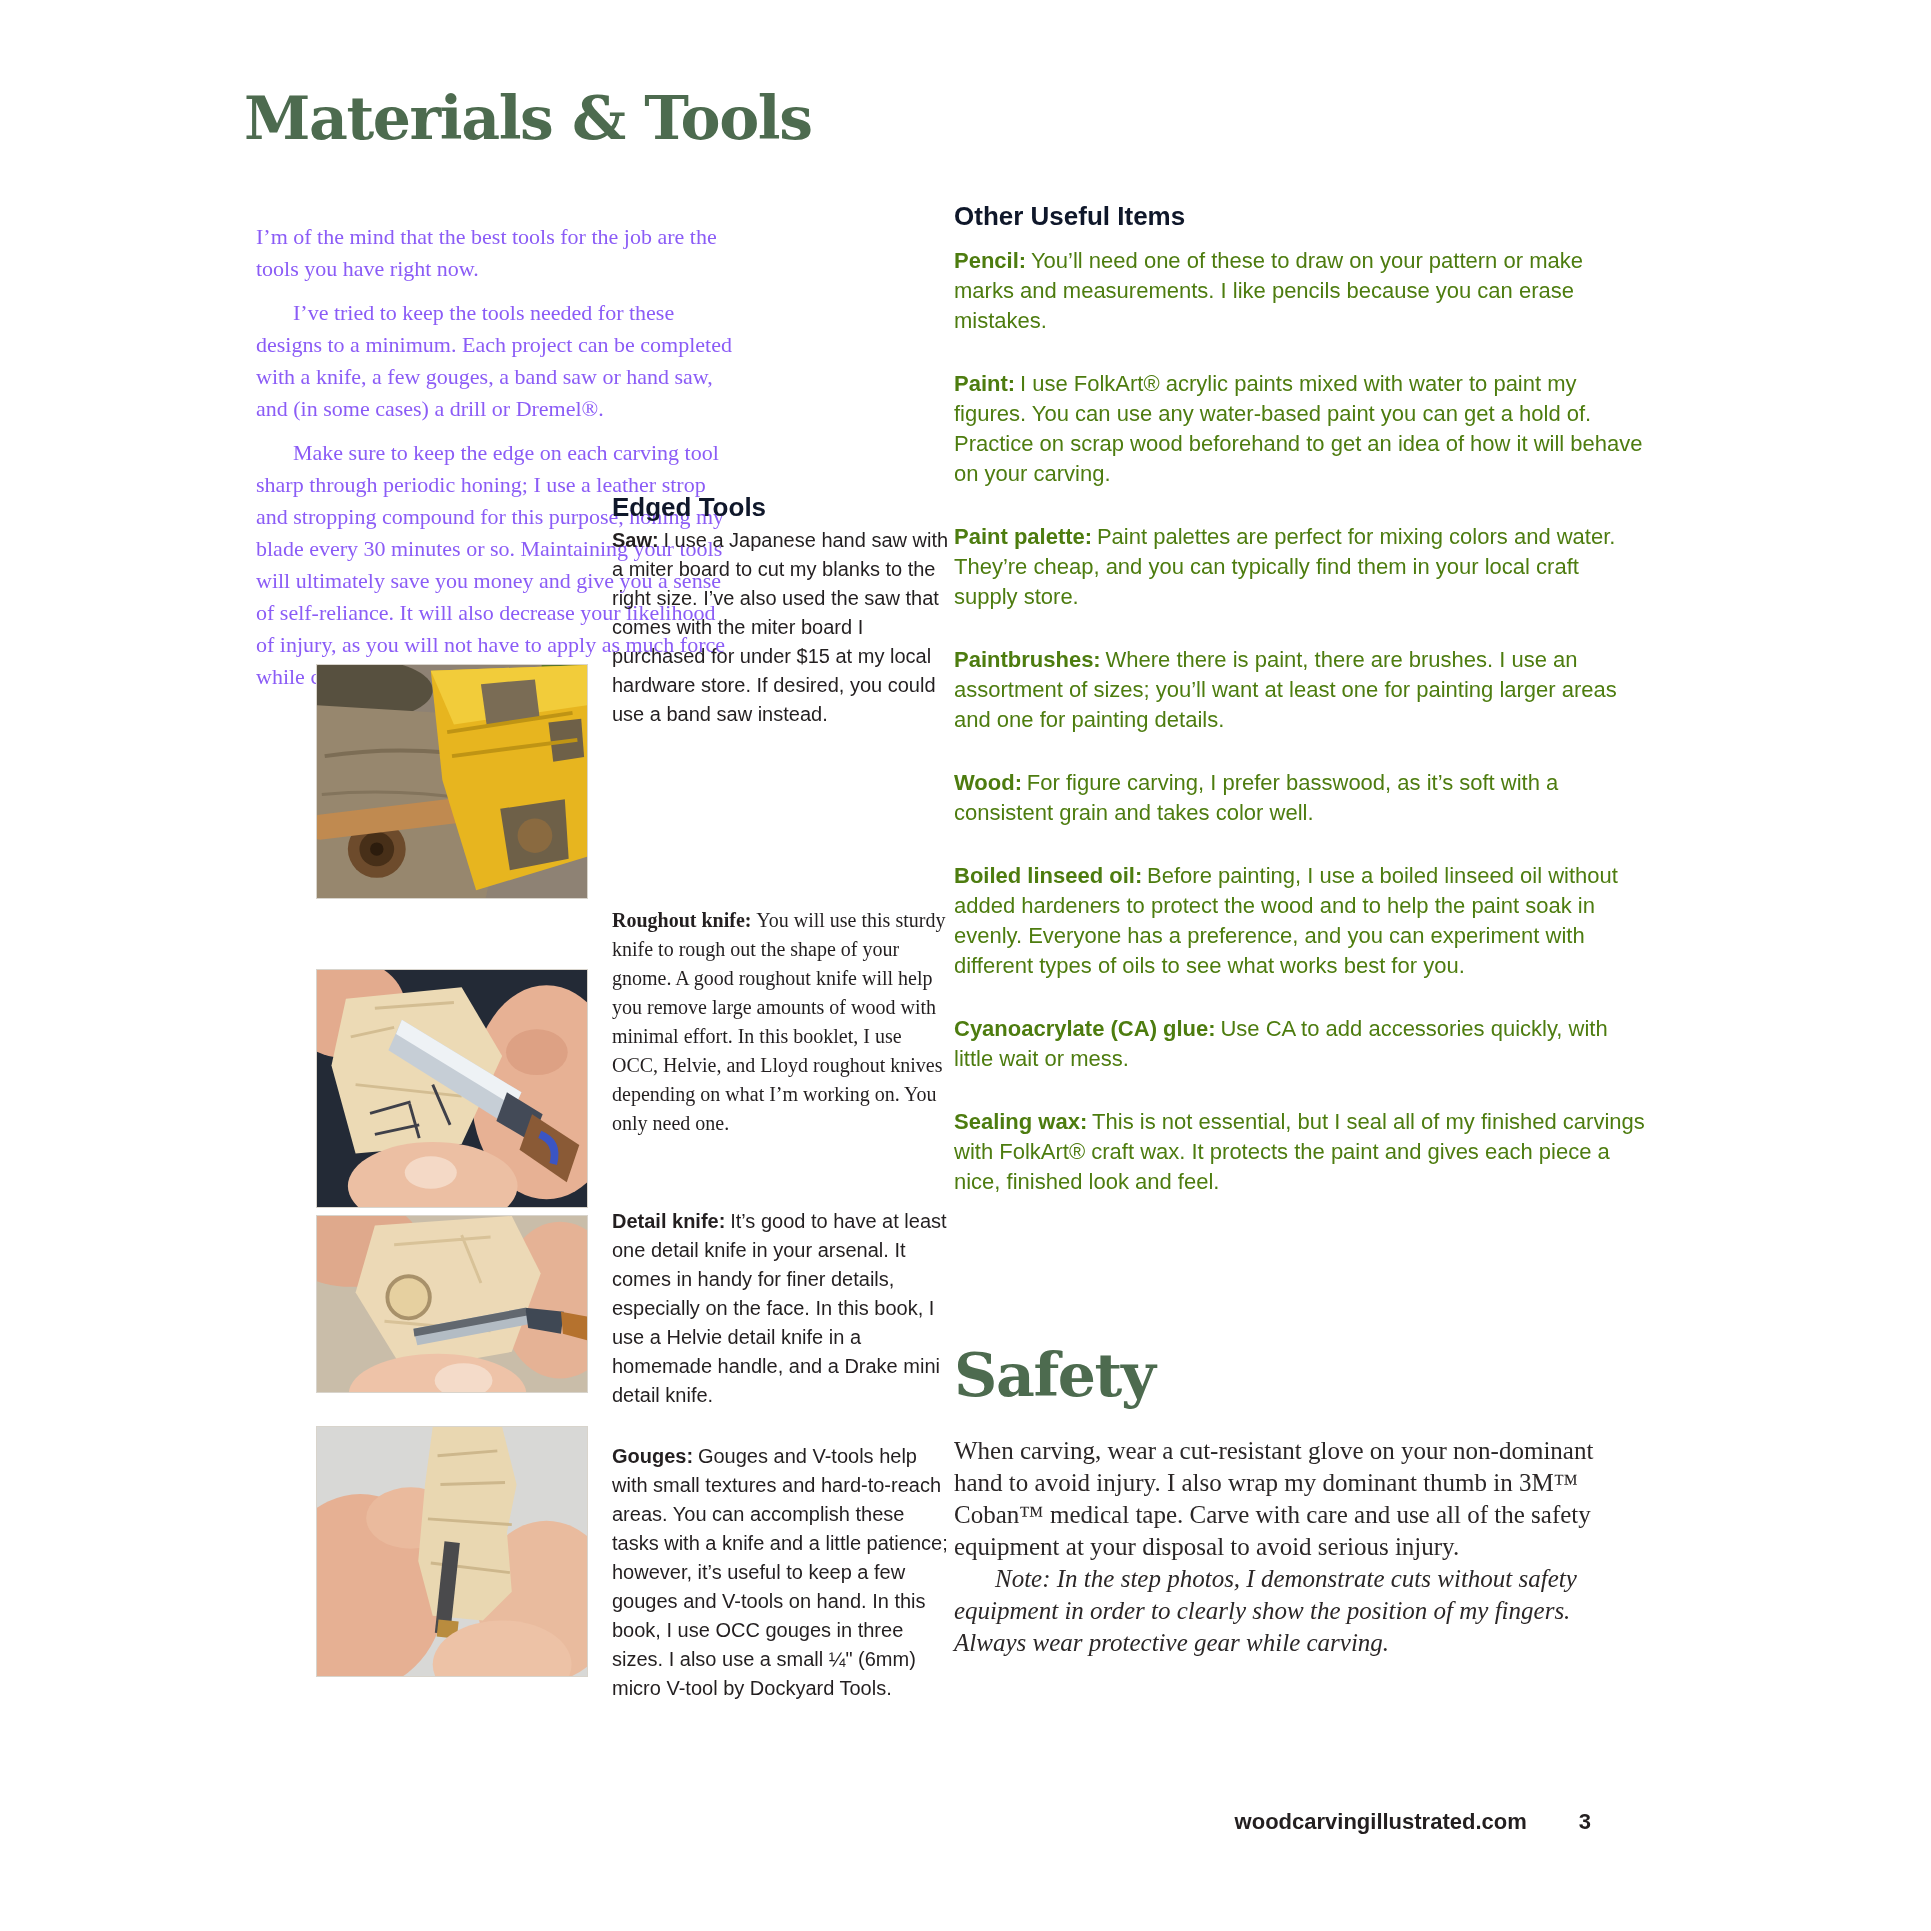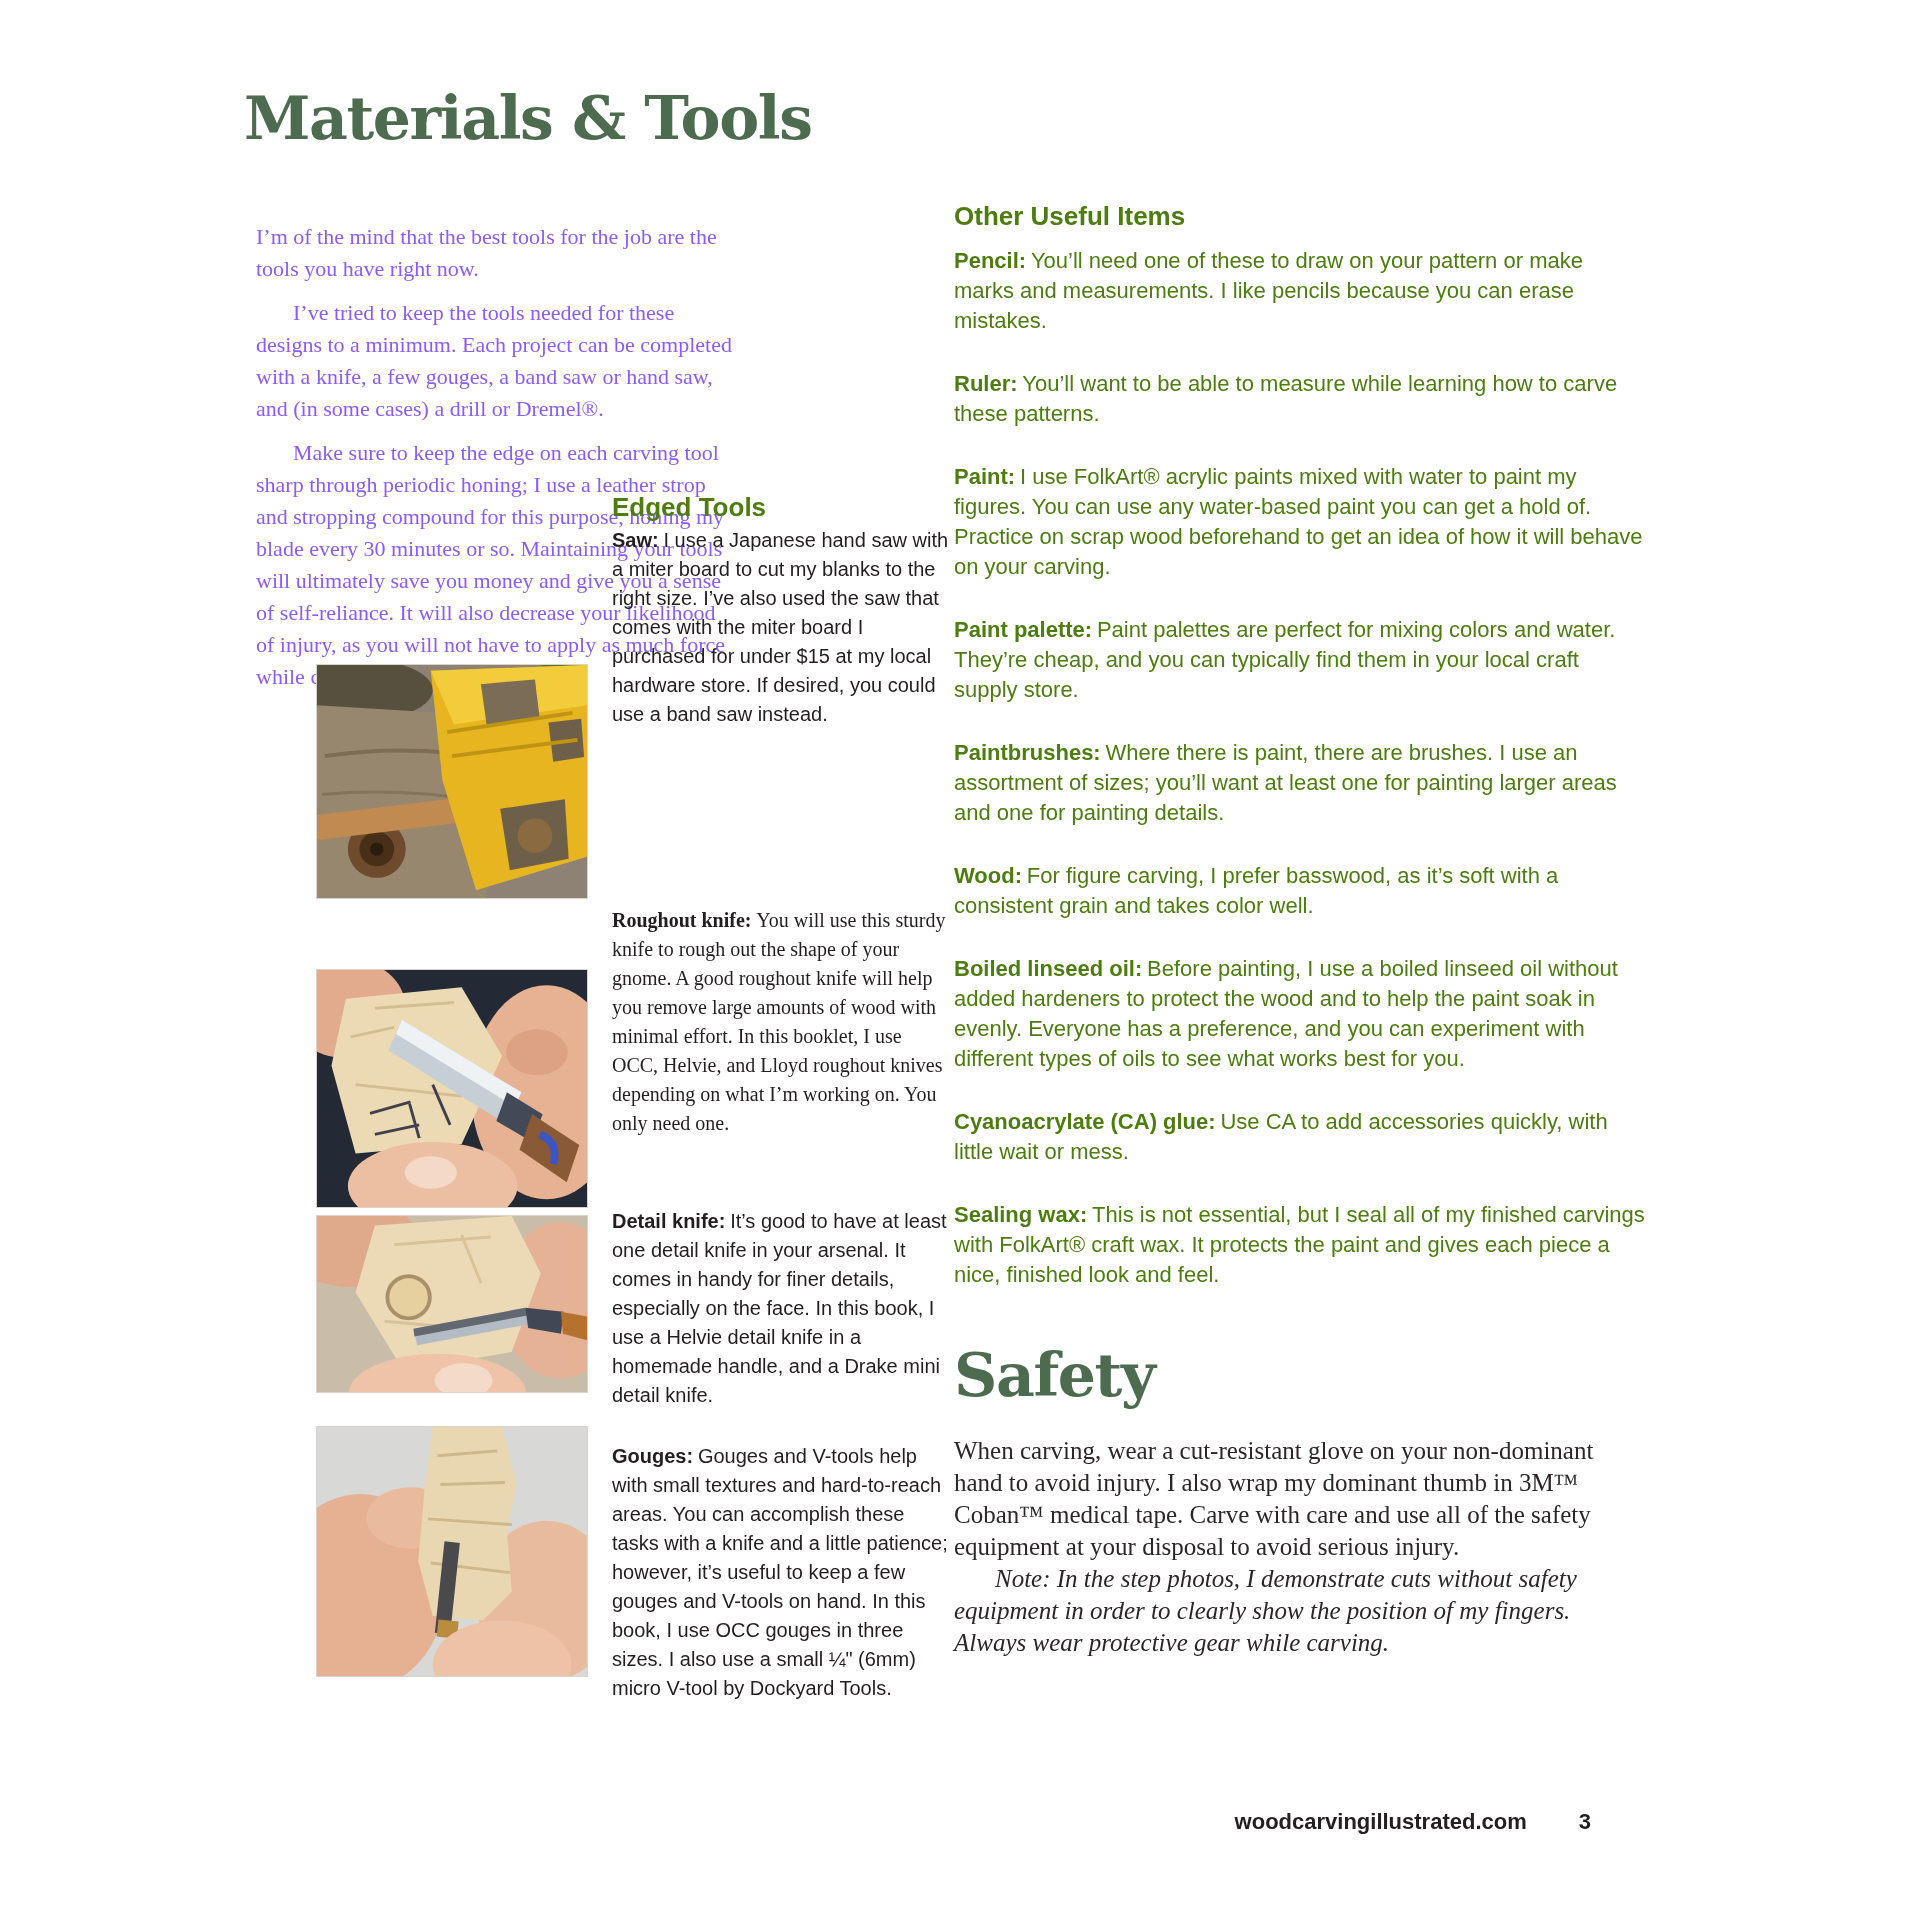--- a/index.html
+++ b/index.html
@@ -6,21 +6,21 @@
   .page{position:absolute;inset:0;background:#ffffff;font-family:"Liberation Sans",sans-serif;}
 
   .slab-title{font-family:"DejaVu Serif",serif;font-weight:700;color:#4d6b4f;letter-spacing:-1.4px;margin:0;text-align:center;}
   .main-title{position:absolute;left:244px;top:83px;font-size:60px;}
   .safety-title{position:absolute;left:954px;top:1340px;font-size:60px;}
 
   .intro{position:absolute;left:244px;top:209px;width:504px;}
   .serif-body{font-family:"Liberation Serif",serif;font-size:22px;line-height:32px;color:#8b5cf6;margin:12px;}
   .indent{text-indent:37px;}
 
-  .red-head{font-family:"Liberation Sans",sans-serif;font-weight:700;font-size:26px;color:#4d7c0f;margin:0;}
+  .red-head{font-family:"Liberation Sans",sans-serif;font-weight:700;font-size:26px;color:#0f172a;margin:0;}
   .edged-head{position:absolute;left:612px;top:492px;}
 
   .photo{position:absolute;left:316px;width:272px;border:1px solid #d8d4cc;background:#eeeae2;box-sizing:border-box;overflow:hidden;}
   .photo svg{display:block;width:100%;height:100%;}
   #photo-saw{top:664px;height:235px;}
   #photo-roughout{top:969px;height:239px;}
   #photo-detail{top:1215px;height:178px;}
   #photo-gouges{top:1426px;height:251px;}
 
   .tool-item{position:absolute;left:612px;width:340px;font-size:20px;line-height:29px;color:#231f20;margin:0;}
@@ -141,21 +141,20 @@
   <p class="tool-item" id="tool-detail">
     <b>Detail knife:</b><span>It’s good to have at least one detail knife in your arsenal. It comes in handy for finer details, especially on the face. In this book, I use a Helvie detail knife in a homemade handle, and a Drake mini detail knife.</span>
   </p>
   <p class="tool-item" id="tool-gouges">
     <b>Gouges:</b><span>Gouges and V-tools help with small textures and hard-to-reach areas. You can accomplish these tasks with a knife and a little patience; however, it’s useful to keep a few gouges and V-tools on hand. In this book, I use OCC gouges in three sizes. I also use a small ¼" (6mm) micro V-tool by Dockyard Tools.</span>
   </p>
 
   <div class="right-col">
     <h2 class="red-head">Other Useful Items</h2>
     <p class="oitem"><b>Pencil:</b><span>You’ll need one of these to draw on your pattern or make marks and measurements. I like pencils because you can erase mistakes.</span></p>
-    <p class="oitem"><b>Ruler:</b><span>You’ll want to be able to measure while learning how to carve these patterns.</span></p>
     <p class="oitem"><b>Paint:</b><span>I use FolkArt® acrylic paints mixed with water to paint my figures. You can use any water-based paint you can get a hold of. Practice on scrap wood beforehand to get an idea of how it will behave on your carving.</span></p>
     <p class="oitem"><b>Paint palette:</b><span>Paint palettes are perfect for mixing colors and water. They’re cheap, and you can typically find them in your local craft supply store.</span></p>
     <p class="oitem"><b>Paintbrushes:</b><span>Where there is paint, there are brushes. I use an assortment of sizes; you’ll want at least one for painting larger areas and one for painting details.</span></p>
     <p class="oitem"><b>Wood:</b><span>For figure carving, I prefer basswood, as it’s soft with a consistent grain and takes color well.</span></p>
     <p class="oitem"><b>Boiled linseed oil:</b><span>Before painting, I use a boiled linseed oil without added hardeners to protect the wood and to help the paint soak in evenly. Everyone has a preference, and you can experiment with different types of oils to see what works best for you.</span></p>
     <p class="oitem"><b>Cyanoacrylate (CA) glue:</b><span>Use CA to add accessories quickly, with little wait or mess.</span></p>
     <p class="oitem"><b>Sealing wax:</b><span>This is not essential, but I seal all of my finished carvings with FolkArt® craft wax. It protects the paint and gives each piece a nice, finished look and feel.</span></p>
   </div>
 
   <h1 class="slab-title safety-title">Safety</h1>

